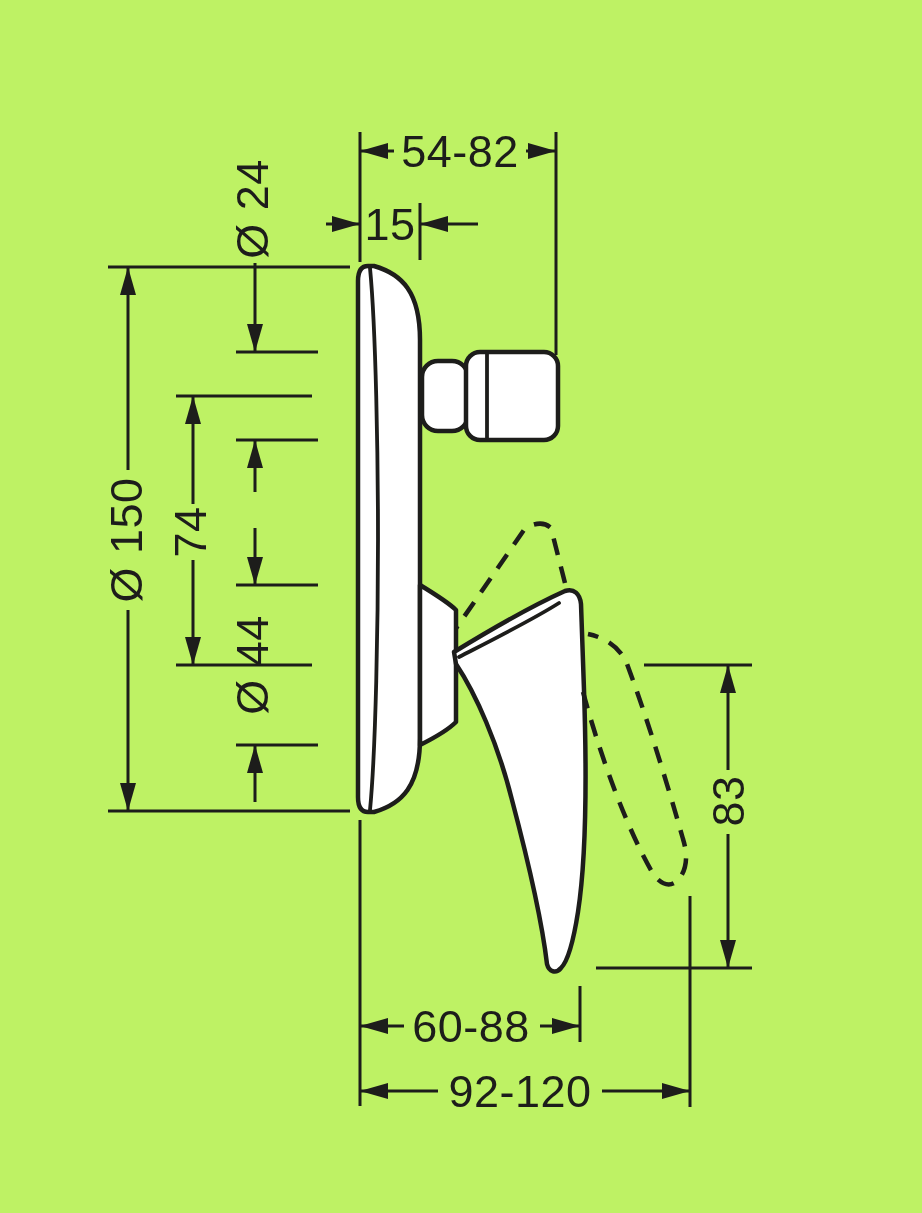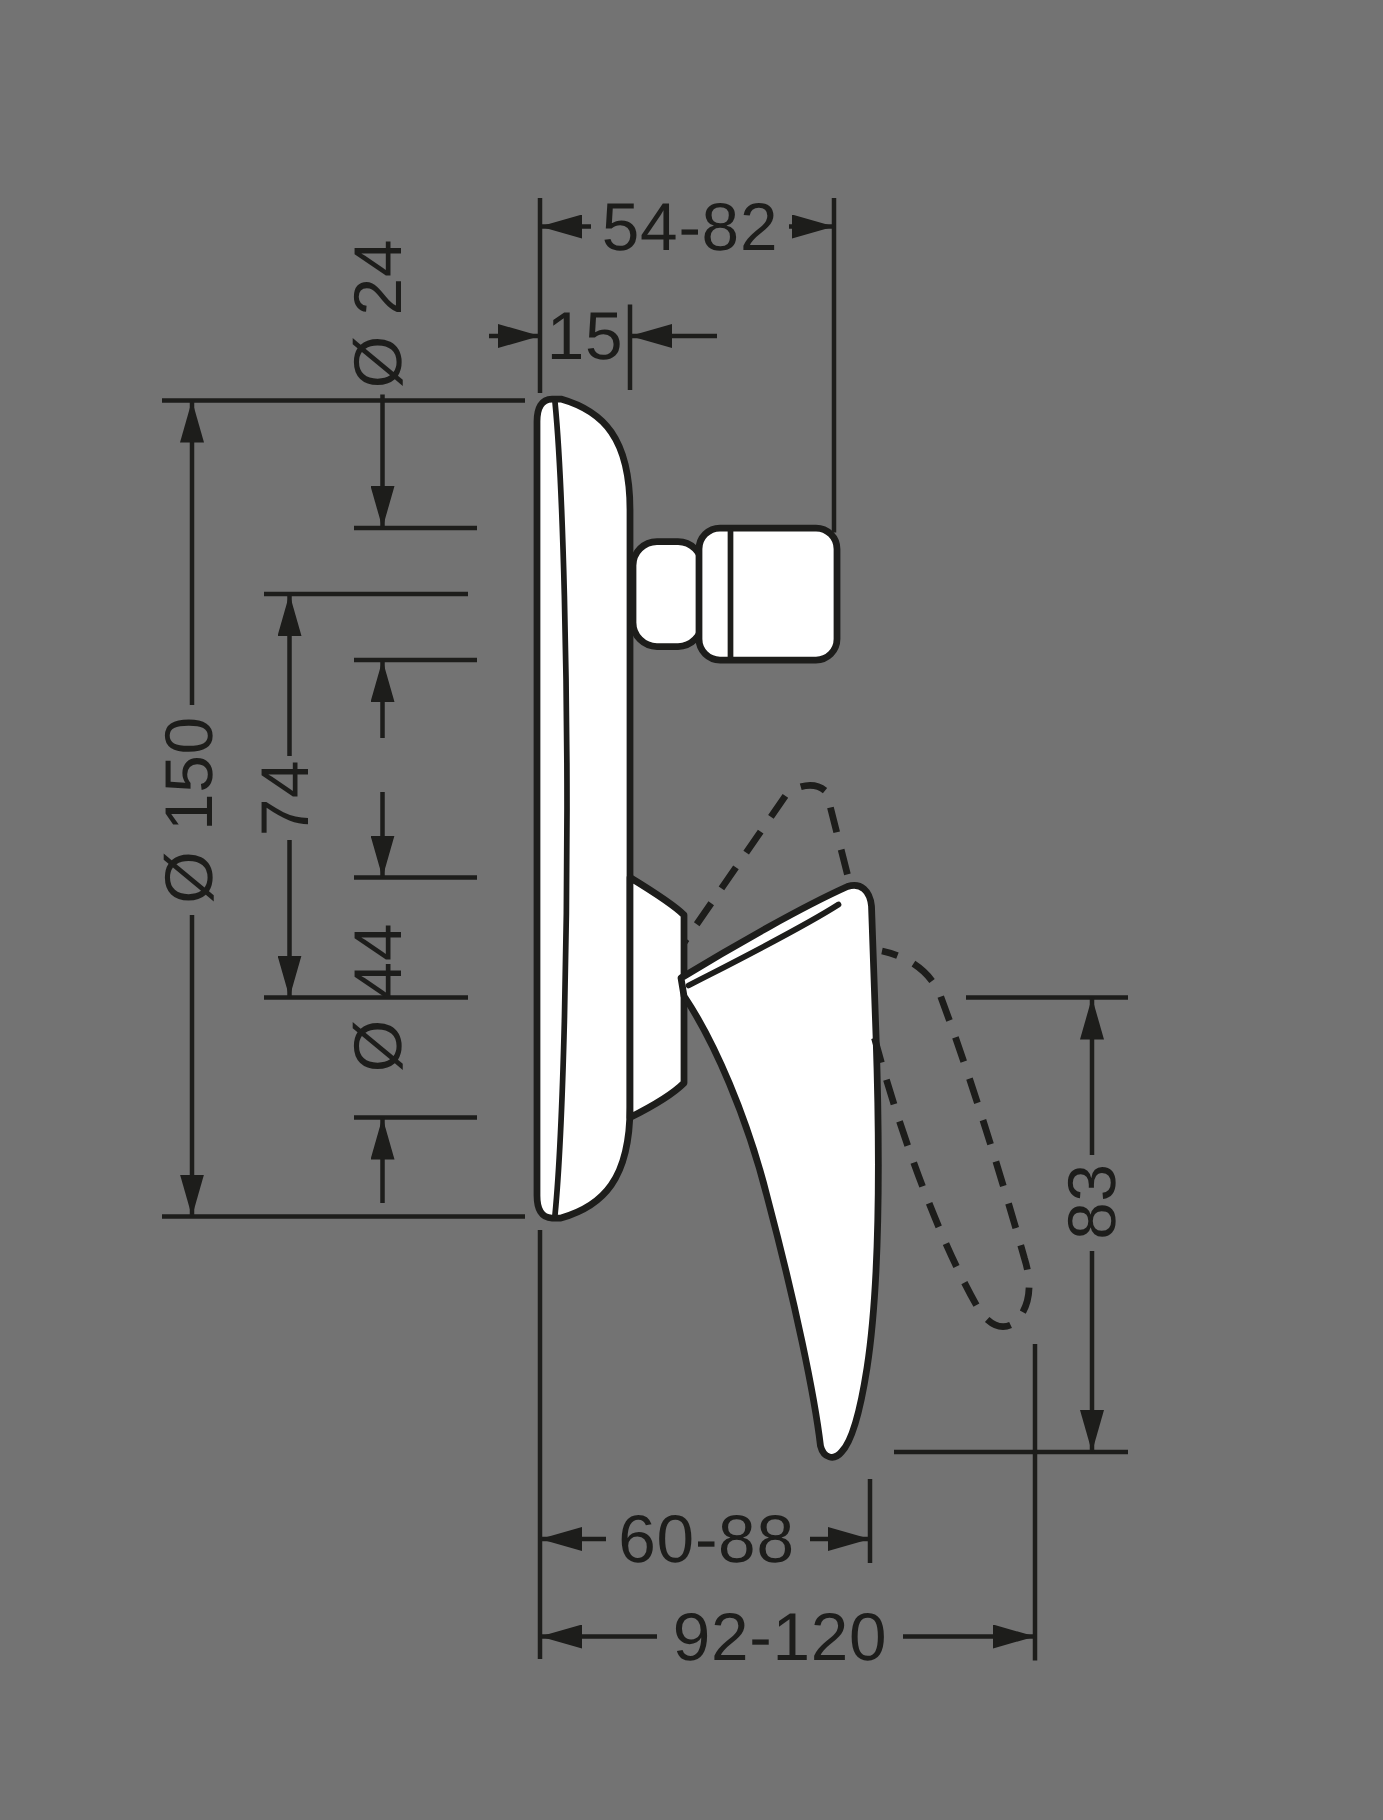--- a/index.html
+++ b/index.html
@@ -1,17 +1,17 @@
 <!DOCTYPE html>
 <html><head>
 <meta charset="utf-8">
 <style>
   html,body{margin:0;padding:0;background:#ffffff;}
   .canvas{
-    width:922px;height:1213px;position:relative;background:#737373;overflow:hidden;
+    width:922px;height:1213px;position:relative;background:#bef264;overflow:hidden;
   }
   svg{display:block;}
   .outline{fill:#ffffff;stroke:#1d1d1b;stroke-width:4.5;stroke-linejoin:round;}
   .contour{fill:none;stroke:#1d1d1b;stroke-width:3.8;stroke-linejoin:round;stroke-linecap:round;}
   .dashed{fill:none;stroke:#1d1d1b;stroke-width:4.5;stroke-dasharray:17 12;stroke-linejoin:round;}
   .dim{fill:none;stroke:#1d1d1b;stroke-width:3;}
   .ext{fill:none;stroke:#1d1d1b;stroke-width:3;}
   .dim-text{
     font-family:"Liberation Sans","DejaVu Sans",sans-serif;
     font-size:45px;fill:#1d1d1b;letter-spacing:0.5px;

